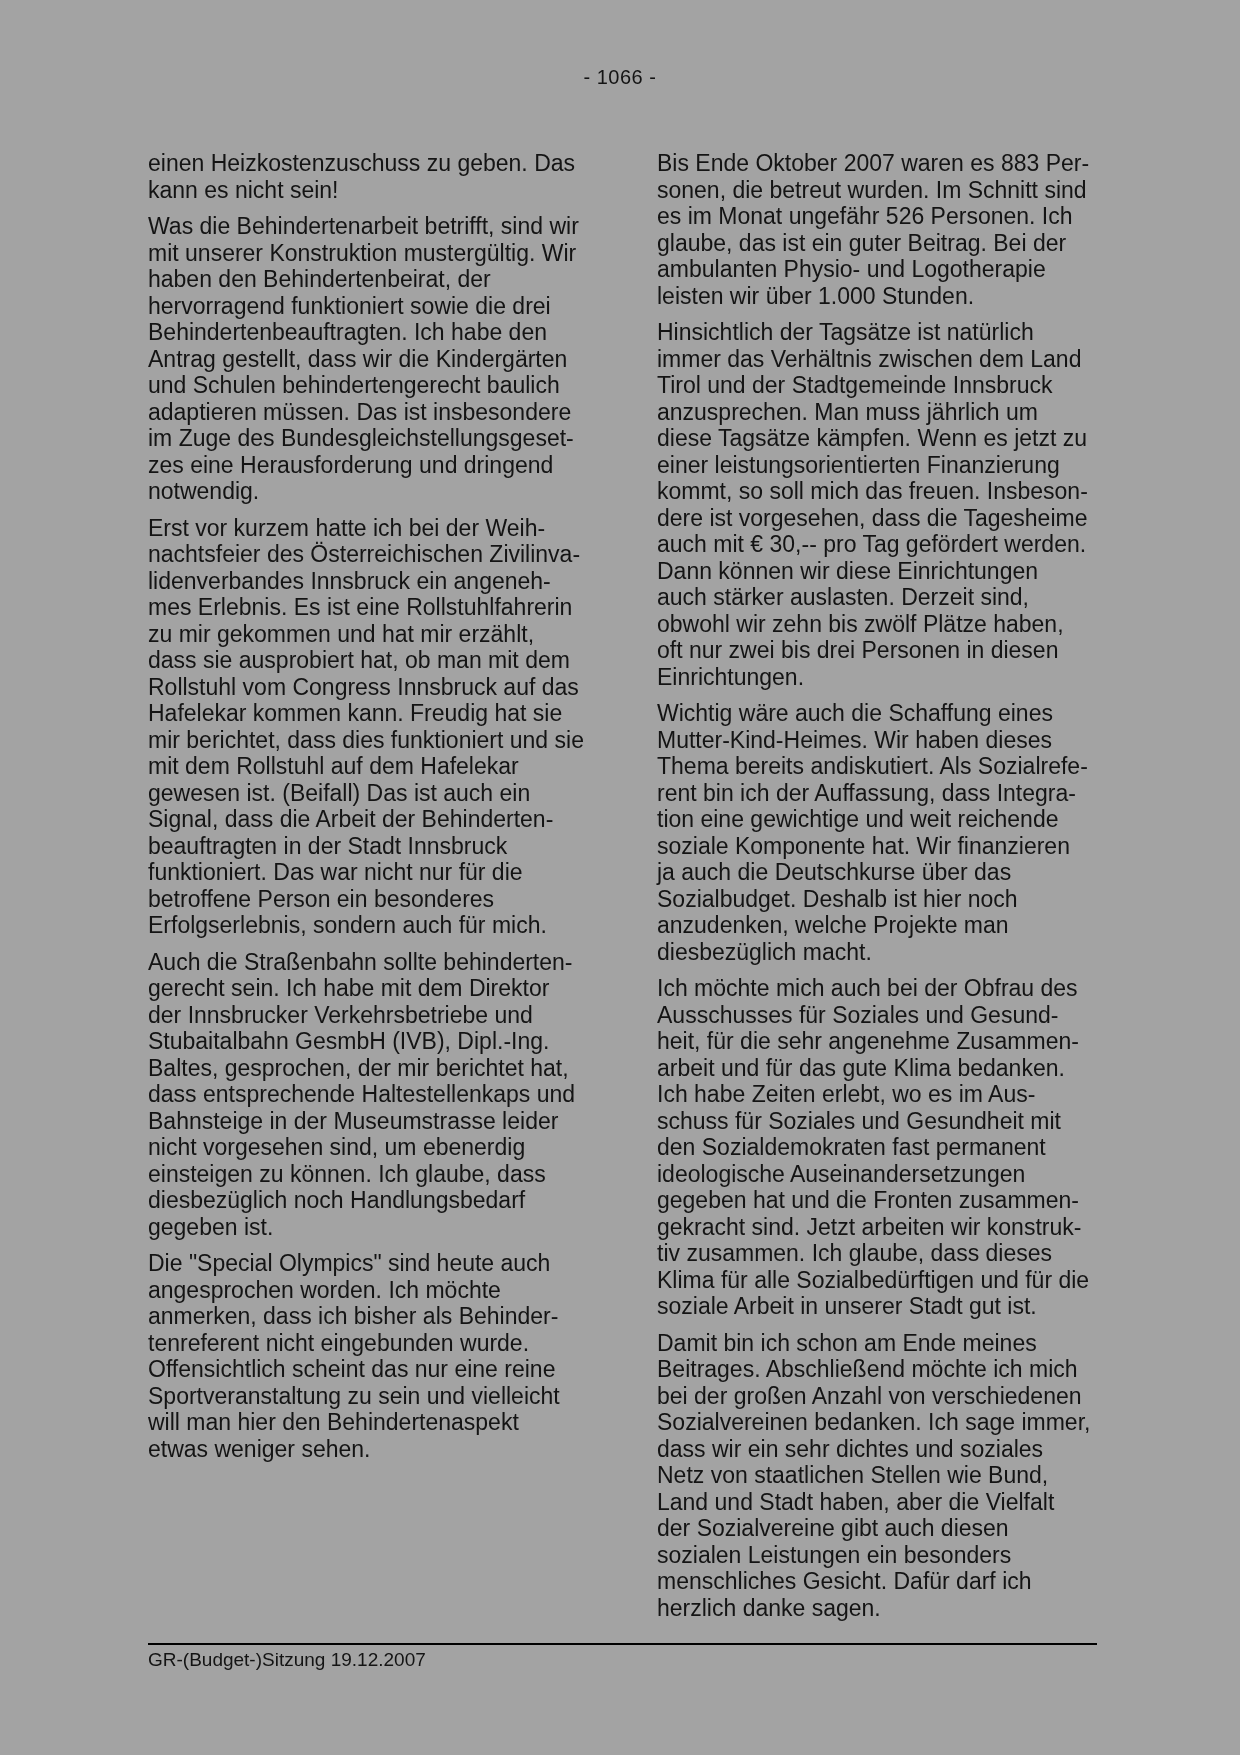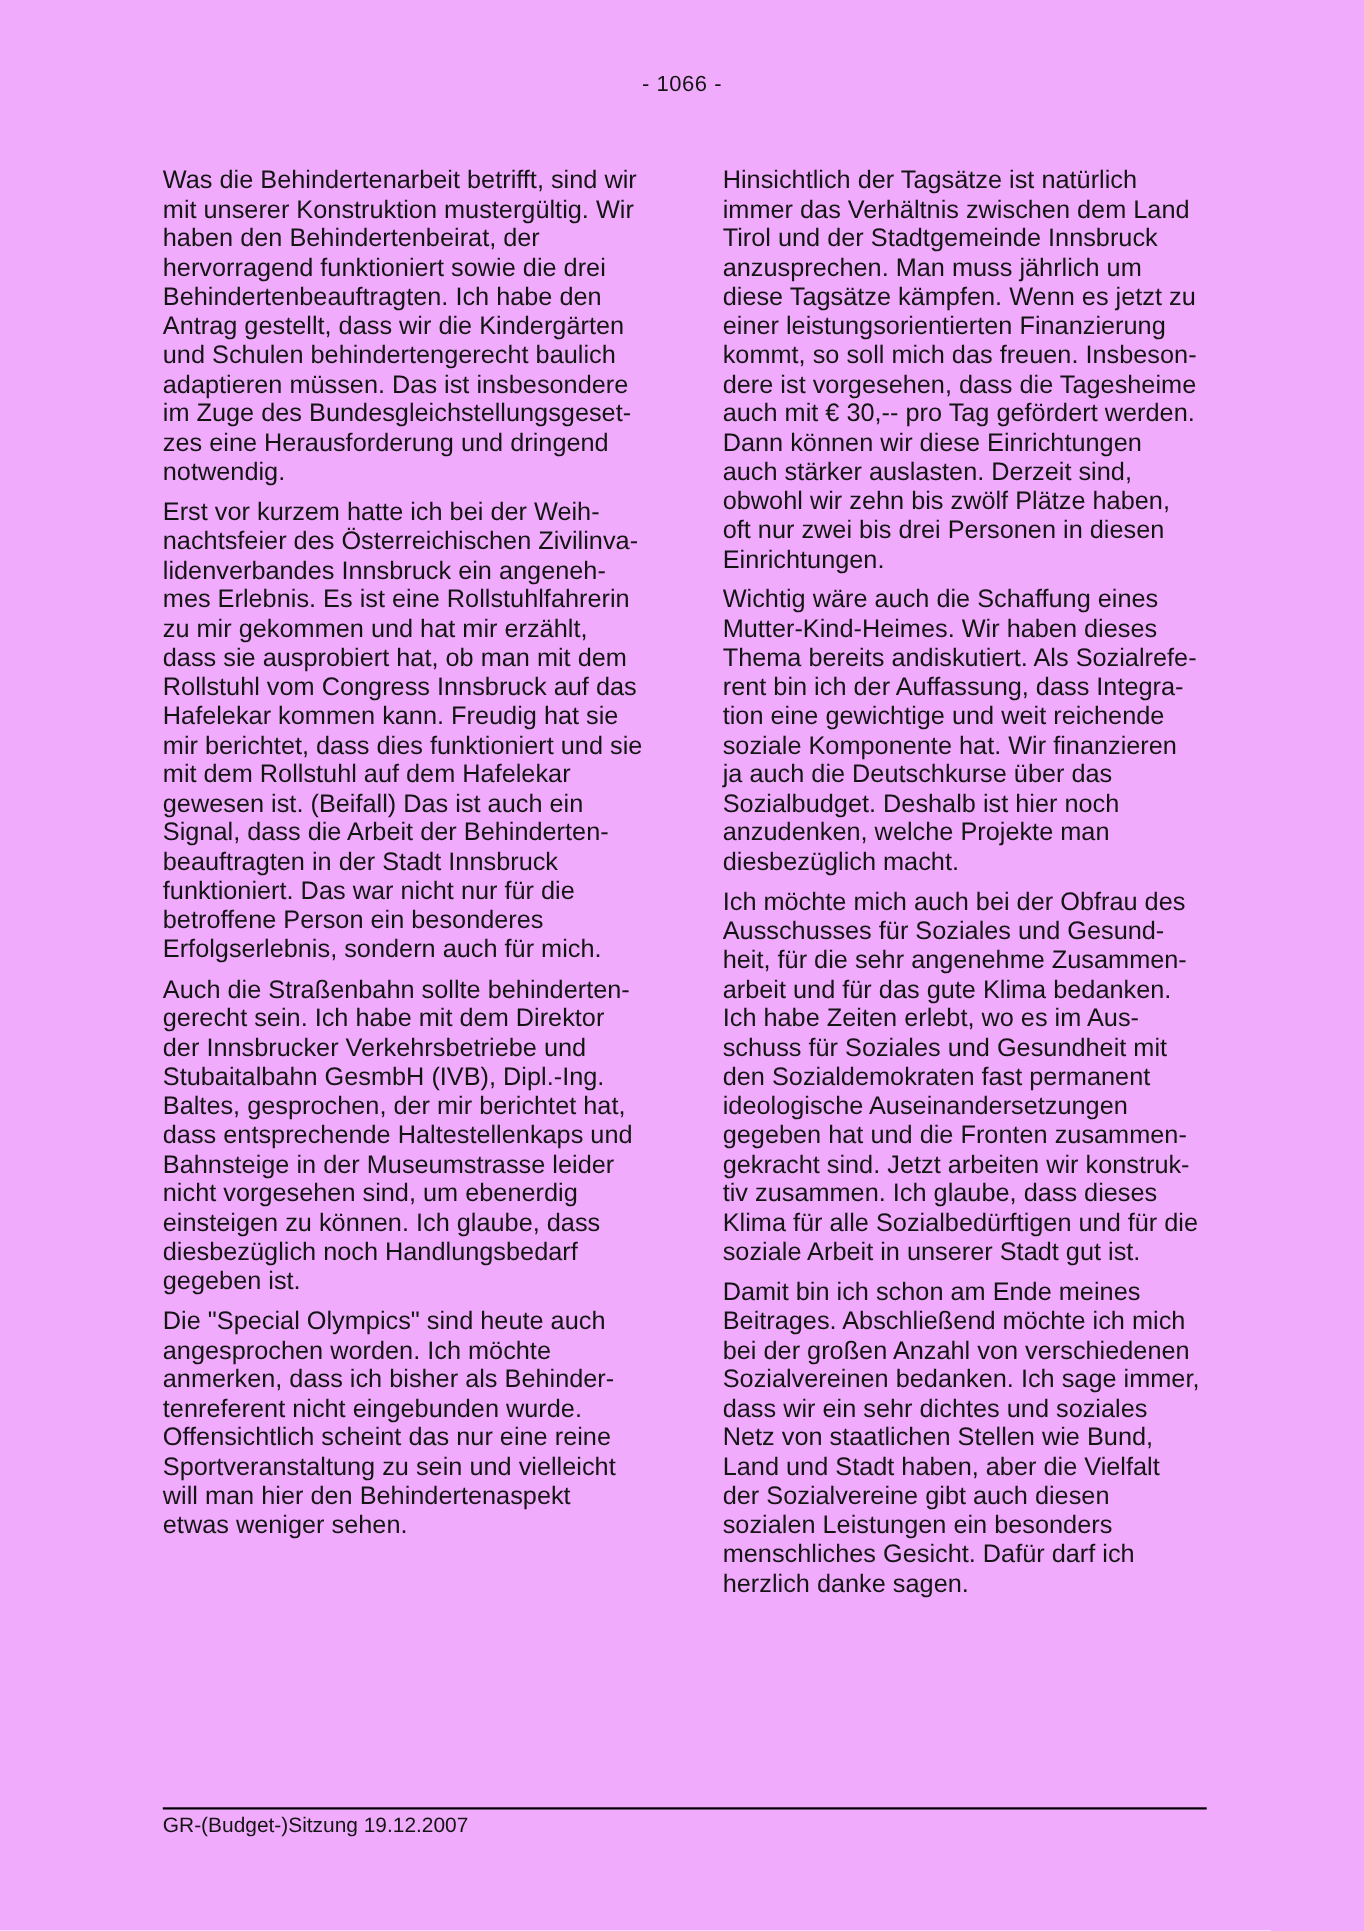--- a/index.html
+++ b/index.html
@@ -4,21 +4,21 @@
 <style>
   html, body {
     margin: 0;
     padding: 0;
     background: #ffffff;
   }
   .page {
     position: relative;
     width: 1240px;
     height: 1755px;
-    background: #f0abfc;
+    background: #a3a3a3;
     font-family: "Liberation Sans", sans-serif;
     color: #141414;
     overflow: hidden;
   }
   .page-number {
     position: absolute;
     top: 66px;
     left: 0;
     width: 1240px;
     text-align: center;
@@ -54,20 +54,22 @@
   }
 </style>
 </head>
 <body>
 
 <div class="page">
 
   <div class="page-number">- 1066 -</div>
 
   <section class="col col-left">
+    <p>einen Heizkostenzuschuss zu geben. Das
+kann es nicht sein!</p>
     <p>Was die Behindertenarbeit betrifft, sind wir
 mit unserer Konstruktion mustergültig. Wir
 haben den Behindertenbeirat, der
 hervorragend funktioniert sowie die drei
 Behindertenbeauftragten. Ich habe den
 Antrag gestellt, dass wir die Kindergärten
 und Schulen behindertengerecht baulich
 adaptieren müssen. Das ist insbesondere
 im Zuge des Bundesgleichstellungsgeset-
 zes eine Herausforderung und dringend
@@ -103,20 +105,26 @@
 angesprochen worden. Ich möchte
 anmerken, dass ich bisher als Behinder-
 tenreferent nicht eingebunden wurde.
 Offensichtlich scheint das nur eine reine
 Sportveranstaltung zu sein und vielleicht
 will man hier den Behindertenaspekt
 etwas weniger sehen.</p>
   </section>
 
   <section class="col col-right">
+    <p>Bis Ende Oktober 2007 waren es 883 Per-
+sonen, die betreut wurden. Im Schnitt sind
+es im Monat ungefähr 526 Personen. Ich
+glaube, das ist ein guter Beitrag. Bei der
+ambulanten Physio- und Logotherapie
+leisten wir über 1.000 Stunden.</p>
     <p>Hinsichtlich der Tagsätze ist natürlich
 immer das Verhältnis zwischen dem Land
 Tirol und der Stadtgemeinde Innsbruck
 anzusprechen. Man muss jährlich um
 diese Tagsätze kämpfen. Wenn es jetzt zu
 einer leistungsorientierten Finanzierung
 kommt, so soll mich das freuen. Insbeson-
 dere ist vorgesehen, dass die Tagesheime
 auch mit € 30,-- pro Tag gefördert werden.
 Dann können wir diese Einrichtungen

